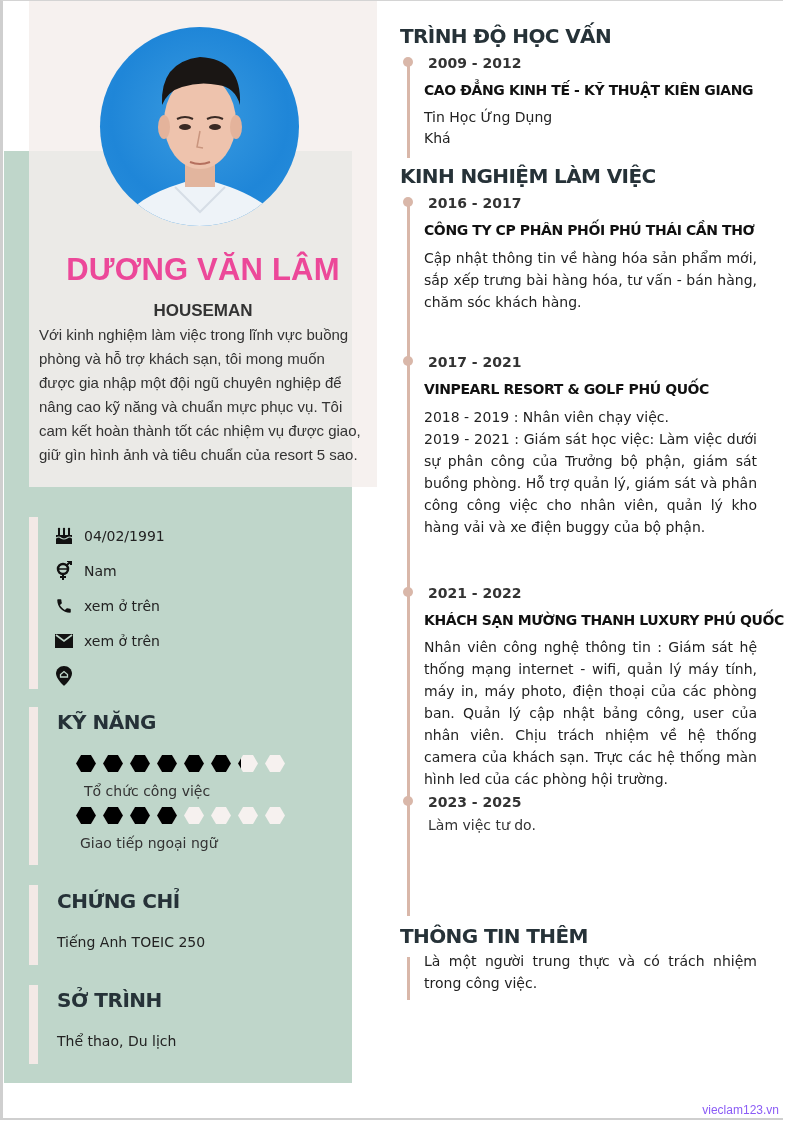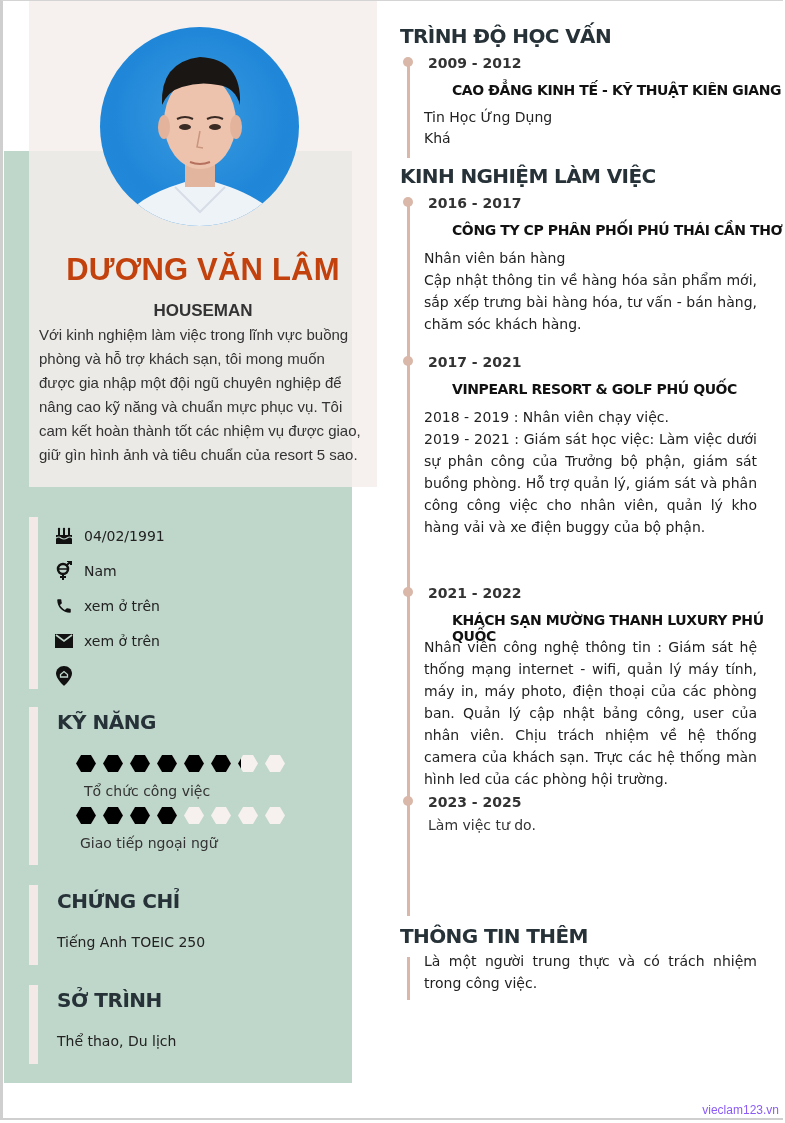--- a/index.html
+++ b/index.html
@@ -8,21 +8,21 @@
   .page-frame { position:absolute; left:0; top:0; width:783px; height:1120px;
                 border-left:3px solid #cfcfcf; border-top:1px solid #d4d4d4; border-bottom:2px solid #cfcfcf; box-sizing:border-box; }
   .pink-block { position:absolute; left:29px; top:1px; width:348px; height:486px; background:#f6f1ef; }
   .green-col { position:absolute; left:4px; top:151px; width:348px; height:932px; background:#bfd6ca; }
   .gray-panel { position:absolute; left:29px; top:151px; width:323px; height:336px; background:#ebeae7; }
 
   .avatar { position:absolute; left:100px; top:27px; width:199px; height:199px; border-radius:50%; overflow:hidden;
             background:radial-gradient(circle at 50% 45%, #3a9be0 0%, #1f86d8 60%, #2a8fdc 100%); }
   .avatar svg { position:absolute; left:0; top:0; }
 
-  .name { position:absolute; left:29px; width:348px; top:252px; text-align:center; font-size:31px; font-weight:bold; color:#c2410c;
+  .name { position:absolute; left:29px; width:348px; top:252px; text-align:center; font-size:31px; font-weight:bold; color:#ec4899;
           font-family:"Liberation Sans", sans-serif; letter-spacing:0.2px; }
   .job-title { position:absolute; left:29px; width:348px; top:301px; text-align:center; font-size:17px; font-weight:bold; color:#333; }
   .summary { position:absolute; left:39px; width:322px; top:323px; font-size:15px; line-height:24px; color:#333; }
 
   .side-bar-accent { position:absolute; left:29px; width:9px; background:#f3e9e6; }
 
   .info-list { position:absolute; left:54px; top:518px; width:290px; }
   .info-item { display:flex; align-items:center; height:35px; }
   .info-item .ico { width:20px; height:20px; margin-right:10px; display:flex; align-items:center; justify-content:center; }
   .info-item .txt { font-size:15px; color:#222; font-family:"DejaVu Sans", sans-serif; font-size:14px; }
@@ -32,21 +32,21 @@
 
   .skill-row { position:absolute; left:76px; display:flex; gap:7px; }
   .hex { width:20px; height:17px; clip-path:polygon(25% 0,75% 0,100% 50%,75% 100%,25% 100%,0 50%); background:#f6f1ef; position:relative; overflow:hidden; }
   .hex .fill { position:absolute; left:0; top:0; bottom:0; background:#000; }
   .skill-label { position:absolute; font-size:14px; color:#333; font-family:"DejaVu Sans", sans-serif; }
 
   .main-heading { position:absolute; left:400px; font-size:20px; font-weight:bold; color:#263238; font-family:"DejaVu Sans", sans-serif; letter-spacing:-0.6px; }
   .timeline-line { position:absolute; left:407px; width:3px; background:#d9b7a9; }
   .timeline-dot { position:absolute; left:403px; width:10px; height:10px; border-radius:50%; background:#d9b7a9; }
   .tl-period { position:absolute; left:428px; font-size:14px; font-weight:bold; color:#333; font-family:"DejaVu Sans", sans-serif; }
-  .tl-org { position:absolute; left:424px; font-size:14px; font-weight:bold; color:#111; font-family:"DejaVu Sans", sans-serif; letter-spacing:-0.4px;margin-left:28px; }
+  .tl-org { position:absolute; left:424px; font-size:14px; font-weight:bold; color:#111; font-family:"DejaVu Sans", sans-serif; letter-spacing:-0.4px; }
   .tl-body { position:absolute; left:424px; width:333px; font-size:14px; line-height:22px; color:#222; font-family:"DejaVu Sans", sans-serif; text-align:justify; }
   .tl-body .line { display:block; }
   .watermark { position:absolute; right:6px; top:1103px; font-size:12px; color:#8b5cf6; }
 </style>
 </head>
 <body>
 
 <div class="page-frame"></div>
 <div class="pink-block"></div>
 <div class="green-col"></div>
@@ -211,21 +211,20 @@
   <span class="line">Khá</span>
 </div>
 
 <div class="main-heading" style="top:164px;">KINH NGHIỆM LÀM VIỆC</div>
 <div class="timeline-line" style="top:202px;height:714px;"></div>
 
 <div class="timeline-dot" style="top:197px;"></div>
 <div class="tl-period" style="top:195px;">2016 - 2017</div>
 <div class="tl-org" style="top:222px;">CÔNG TY CP PHÂN PHỐI PHÚ THÁI CẦN THƠ</div>
 <div class="tl-body" style="top:247px;">
-  <span class="line">Nhân viên bán hàng</span>
   <span class="line">Cập nhật thông tin về hàng hóa sản phẩm mới, sắp xếp trưng bài hàng hóa, tư vấn - bán hàng, chăm sóc khách hàng.</span>
 </div>
 
 <div class="timeline-dot" style="top:356px;"></div>
 <div class="tl-period" style="top:354px;">2017 - 2021</div>
 <div class="tl-org" style="top:381px;">VINPEARL RESORT &amp; GOLF PHÚ QUỐC</div>
 <div class="tl-body" style="top:406px;">
   <span class="line">2018 - 2019 : Nhân viên chạy việc.</span>
   <span class="line">2019 - 2021 : Giám sát học việc: Làm việc dưới sự phân công của Trưởng bộ phận, giám sát buồng phòng. Hỗ trợ quản lý, giám sát và phân công công việc cho nhân viên, quản lý kho hàng vải và xe điện buggy của bộ phận.</span>
 </div>

